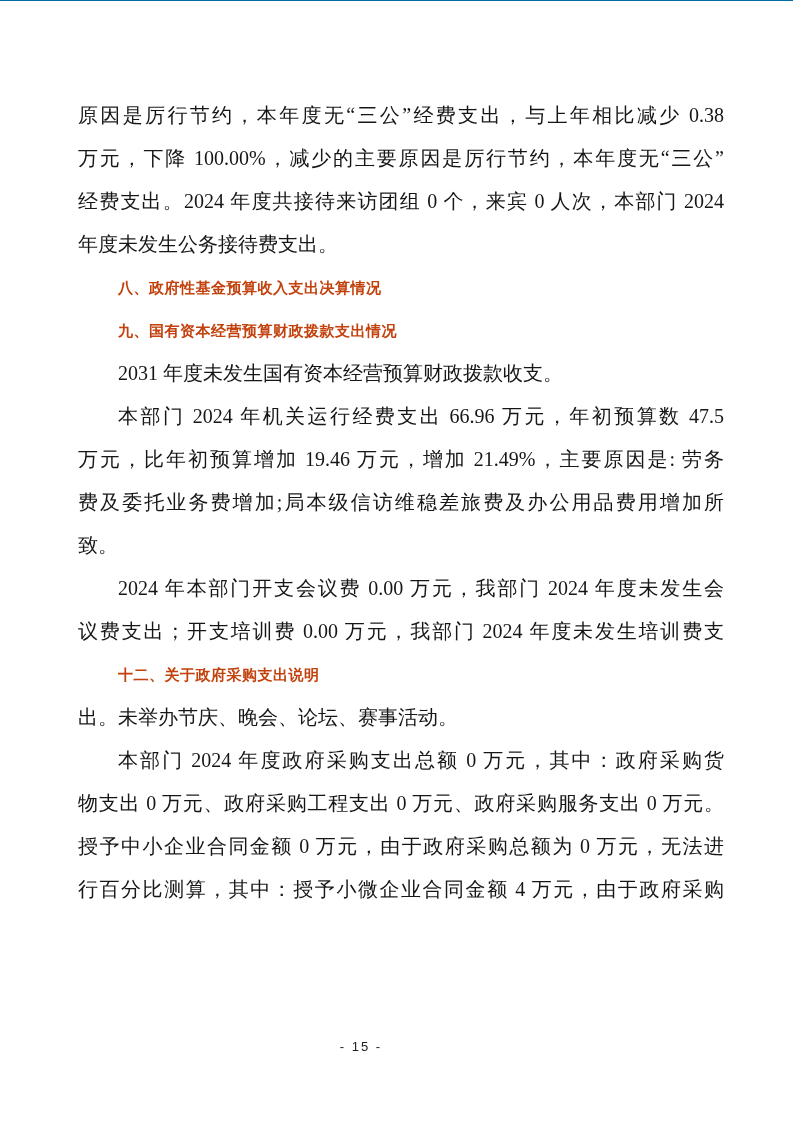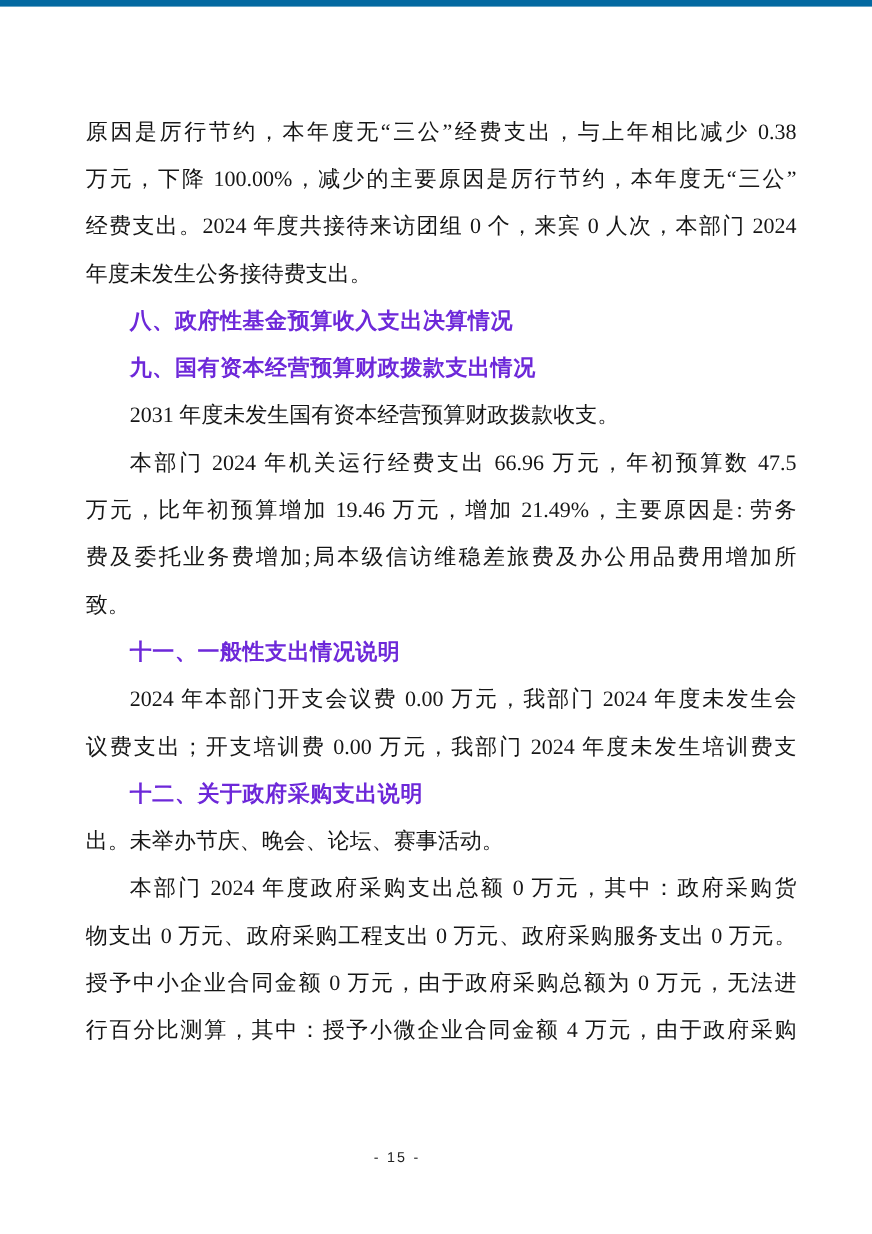--- a/index.html
+++ b/index.html
@@ -6,21 +6,21 @@
     margin: 0;
     padding: 0;
     background: #ffffff;
   }
   .page {
     position: relative;
     width: 793px;
     height: 1122px;
     background: #ffffff;
     overflow: hidden;
-    border-top: 6px solid #0369a1;
+    border-top: 1px solid #0369a1;
     box-sizing: border-box;
   }
   .content {
     position: absolute;
     top: 93px;
     left: 78px;
     width: 646px;
   }
   .line {
     height: 43px;
@@ -35,22 +35,22 @@
     white-space: normal;
     text-align: justify;
     text-align-last: justify;
   }
   .first {
     text-indent: 40px;
   }
   .heading {
     font-family: "Liberation Sans", "DejaVu Sans", sans-serif;
     font-weight: 700;
-    font-size: 20px;
-    color: #6d28d9;
+    font-size: 15px;
+    color: #c2410c;
     text-indent: 40px;
     letter-spacing: 0.5px;
   }
   .footer {
     position: absolute;
     top: 1038px;
     left: 0;
     width: 722px;
     text-align: center;
     font-family: "Liberation Sans", "DejaVu Sans", sans-serif;
@@ -68,21 +68,20 @@
     <div class="line fill">万元，下降 100.00%，减少的主要原因是厉行节约，本年度无“三公”</div>
     <div class="line fill">经费支出。2024 年度共接待来访团组 0 个，来宾 0 人次，本部门 2024</div>
     <div class="line">年度未发生公务接待费支出。</div>
     <div class="line heading">八、政府性基金预算收入支出决算情况</div>
     <div class="line heading">九、国有资本经营预算财政拨款支出情况</div>
     <div class="line first">2031 年度未发生国有资本经营预算财政拨款收支。</div>
     <div class="line fill first">本部门 2024 年机关运行经费支出 66.96 万元，年初预算数 47.5</div>
     <div class="line fill">万元，比年初预算增加 19.46 万元，增加 21.49%，主要原因是: 劳务</div>
     <div class="line fill">费及委托业务费增加;局本级信访维稳差旅费及办公用品费用增加所</div>
     <div class="line">致。</div>
-    <div class="line heading">十一、一般性支出情况说明</div>
     <div class="line fill first">2024 年本部门开支会议费 0.00 万元，我部门 2024 年度未发生会</div>
     <div class="line fill">议费支出；开支培训费 0.00 万元，我部门 2024 年度未发生培训费支</div>
     <div class="line heading">十二、关于政府采购支出说明</div>
     <div class="line">出。未举办节庆、晚会、论坛、赛事活动。</div>
     <div class="line fill first">本部门 2024 年度政府采购支出总额 0 万元，其中：政府采购货</div>
     <div class="line fill">物支出 0 万元、政府采购工程支出 0 万元、政府采购服务支出 0 万元。</div>
     <div class="line fill">授予中小企业合同金额 0 万元，由于政府采购总额为 0 万元，无法进</div>
     <div class="line fill">行百分比测算，其中：授予小微企业合同金额 4 万元，由于政府采购</div>
   </div>
 

